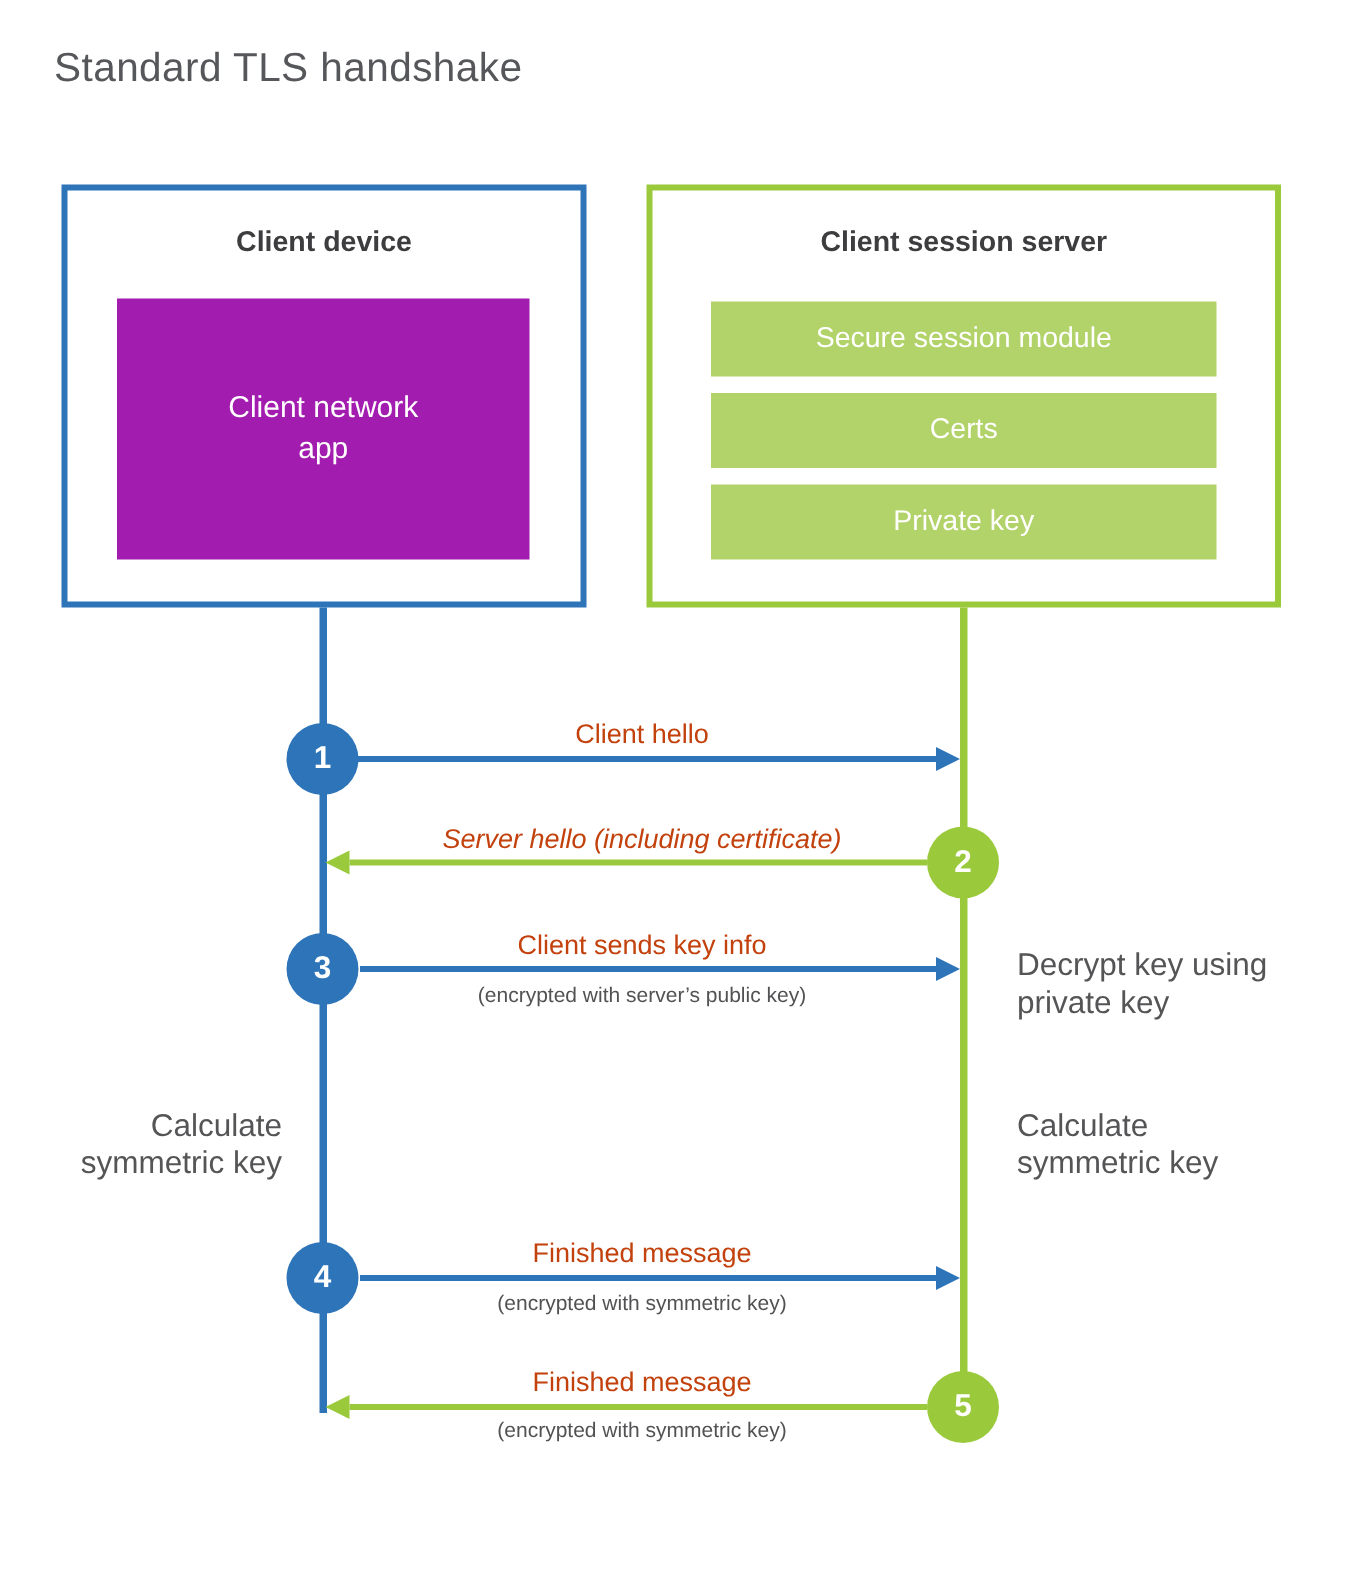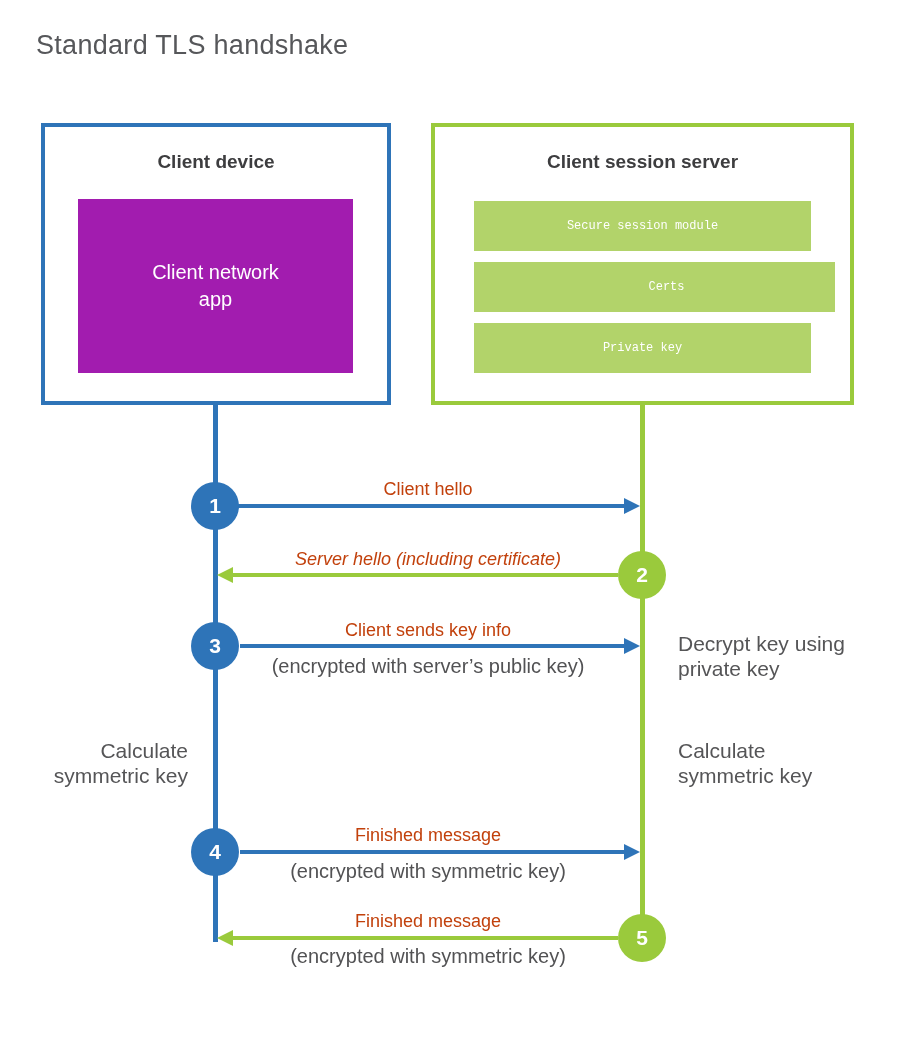--- a/index.html
+++ b/index.html
@@ -17,23 +17,23 @@
   .server-box { left:431px; width:423px; border:4px solid #9aca3c; }
   .box-title { margin-top:24px; text-align:center; font-size:19px; font-weight:700; color:#3d3d3f; }
   .client-app {
     position:absolute; left:78px; top:199px; width:275px; height:174px;
     background:#a21caf; color:#ffffff; font-size:20px; line-height:1.35;
     display:flex; align-items:center; justify-content:center; text-align:center;
     white-space:pre-line;
   }
   .server-bar {
     position:absolute; left:474px; width:337px; height:50px; background:#b2d36a;
-    color:#ffffff; font-size:12px; display:flex; align-items:center; justify-content:center;font-family:Liberation Mono, monospace;
+    color:#ffffff; font-size:19px; display:flex; align-items:center; justify-content:center;
   }
-  .bar-1 { top:201px; } .bar-2 { top:262px;padding-left:24px; } .bar-3 { top:323px; }
+  .bar-1 { top:201px; } .bar-2 { top:262px; } .bar-3 { top:323px; }
   
   .lifeline { position:absolute; width:5px; }
   .lifeline-blue  { left:213px; top:405px; height:537px; background:#2e74b8; }
   .lifeline-green { left:640px; top:405px; height:535px; background:#9aca3c; }
   
   .step-circle {
     position:absolute; width:48px; height:48px; border-radius:50%;
     color:#fff; font-size:21px; font-weight:700;
     display:flex; align-items:center; justify-content:center;
   }
@@ -53,21 +53,21 @@
   .a2-head { left:217px; top:567px; }
   .a3-line { left:240px; top:644px; width:384px; }
   .a3-head { left:624px; top:638px; }
   .a4-line { left:240px; top:850px; width:384px; }
   .a4-head { left:624px; top:844px; }
   .a5-line { left:233px; top:936px; width:385px; }
   .a5-head { left:217px; top:930px; }
   
   .msg { position:absolute; left:178px; width:500px; text-align:center; color:#c2410c; }
   .msg-main { font-size:18px; }
-  .msg-sub  { font-size:20px; color:#525254; }
+  .msg-sub  { font-size:14px; color:#525254; }
   .m1  { top:479px; } .m2  { top:549px;font-style:italic; }
   .m3  { top:620px; } .m3s { top:655px; }
   .m4  { top:825px; } .m4s { top:860px; }
   .m5  { top:911px; } .m5s { top:945px; }
   
   .note {
     position:absolute; font-size:21px; color:#555557; line-height:1.18;
     white-space:pre-line;
   }
   .note-left          { left:48px;  top:739px; width:140px; text-align:right; }

